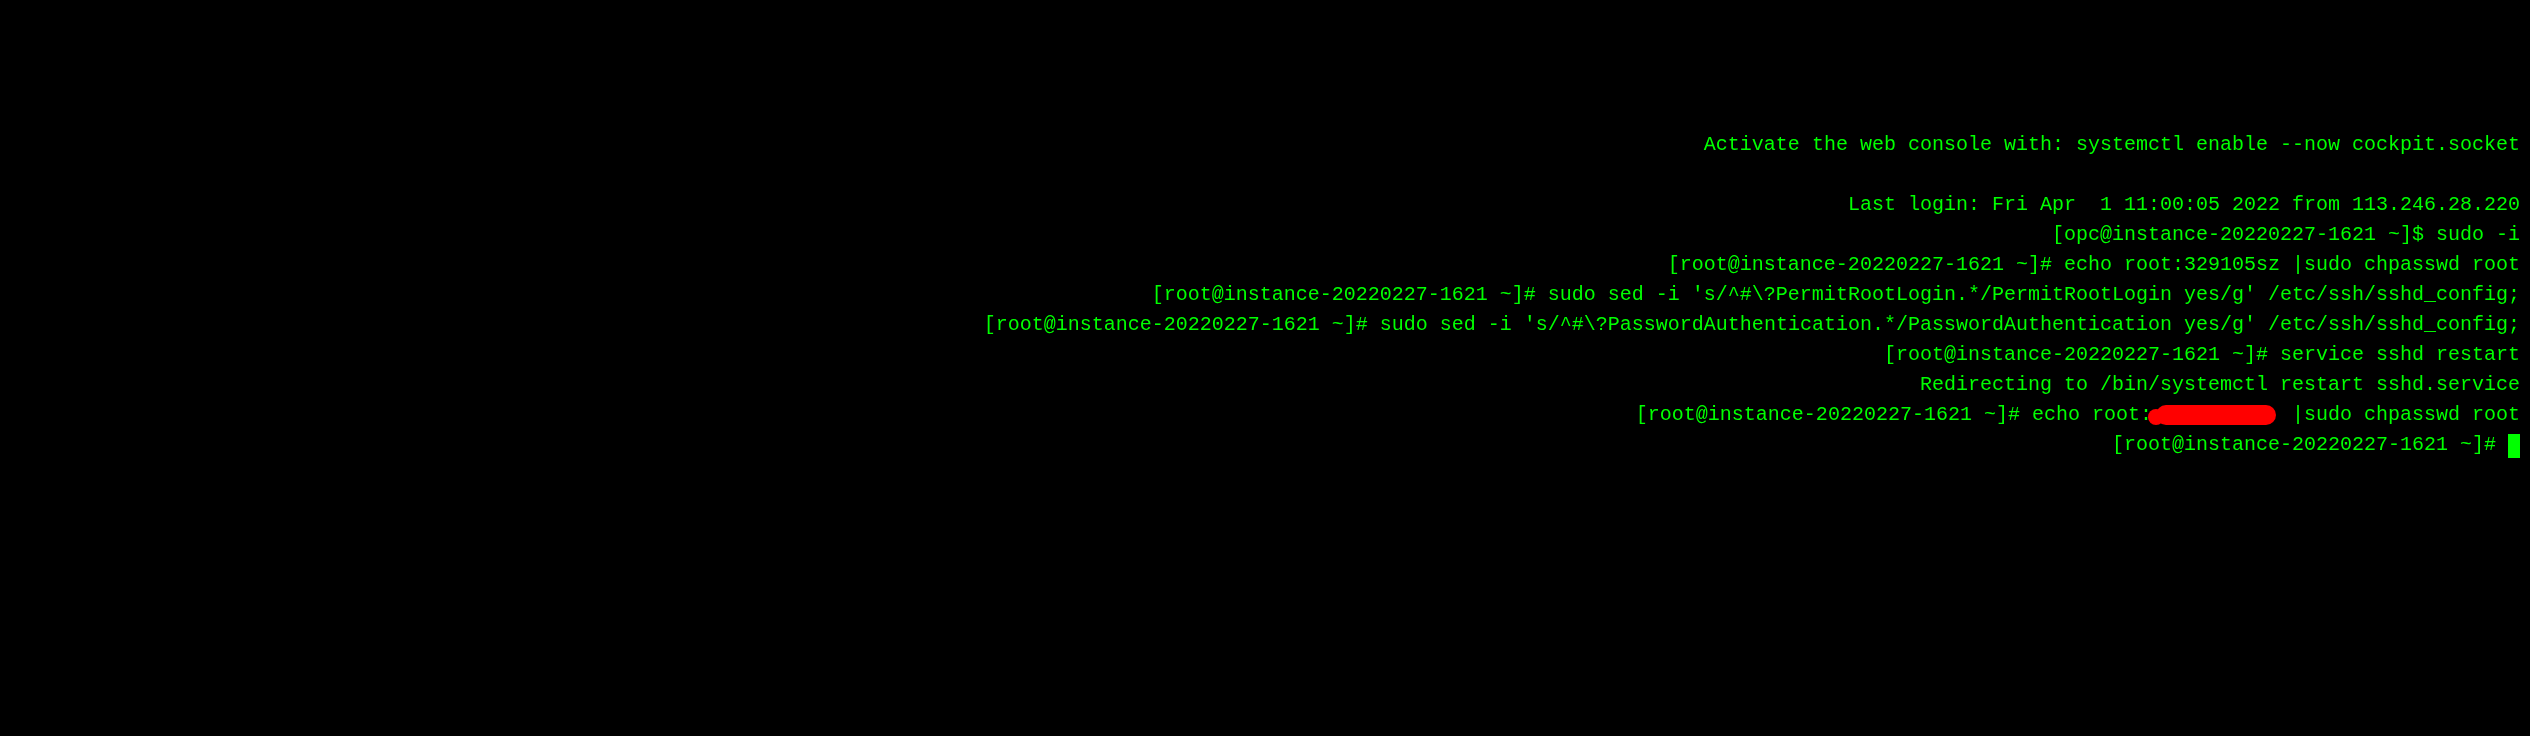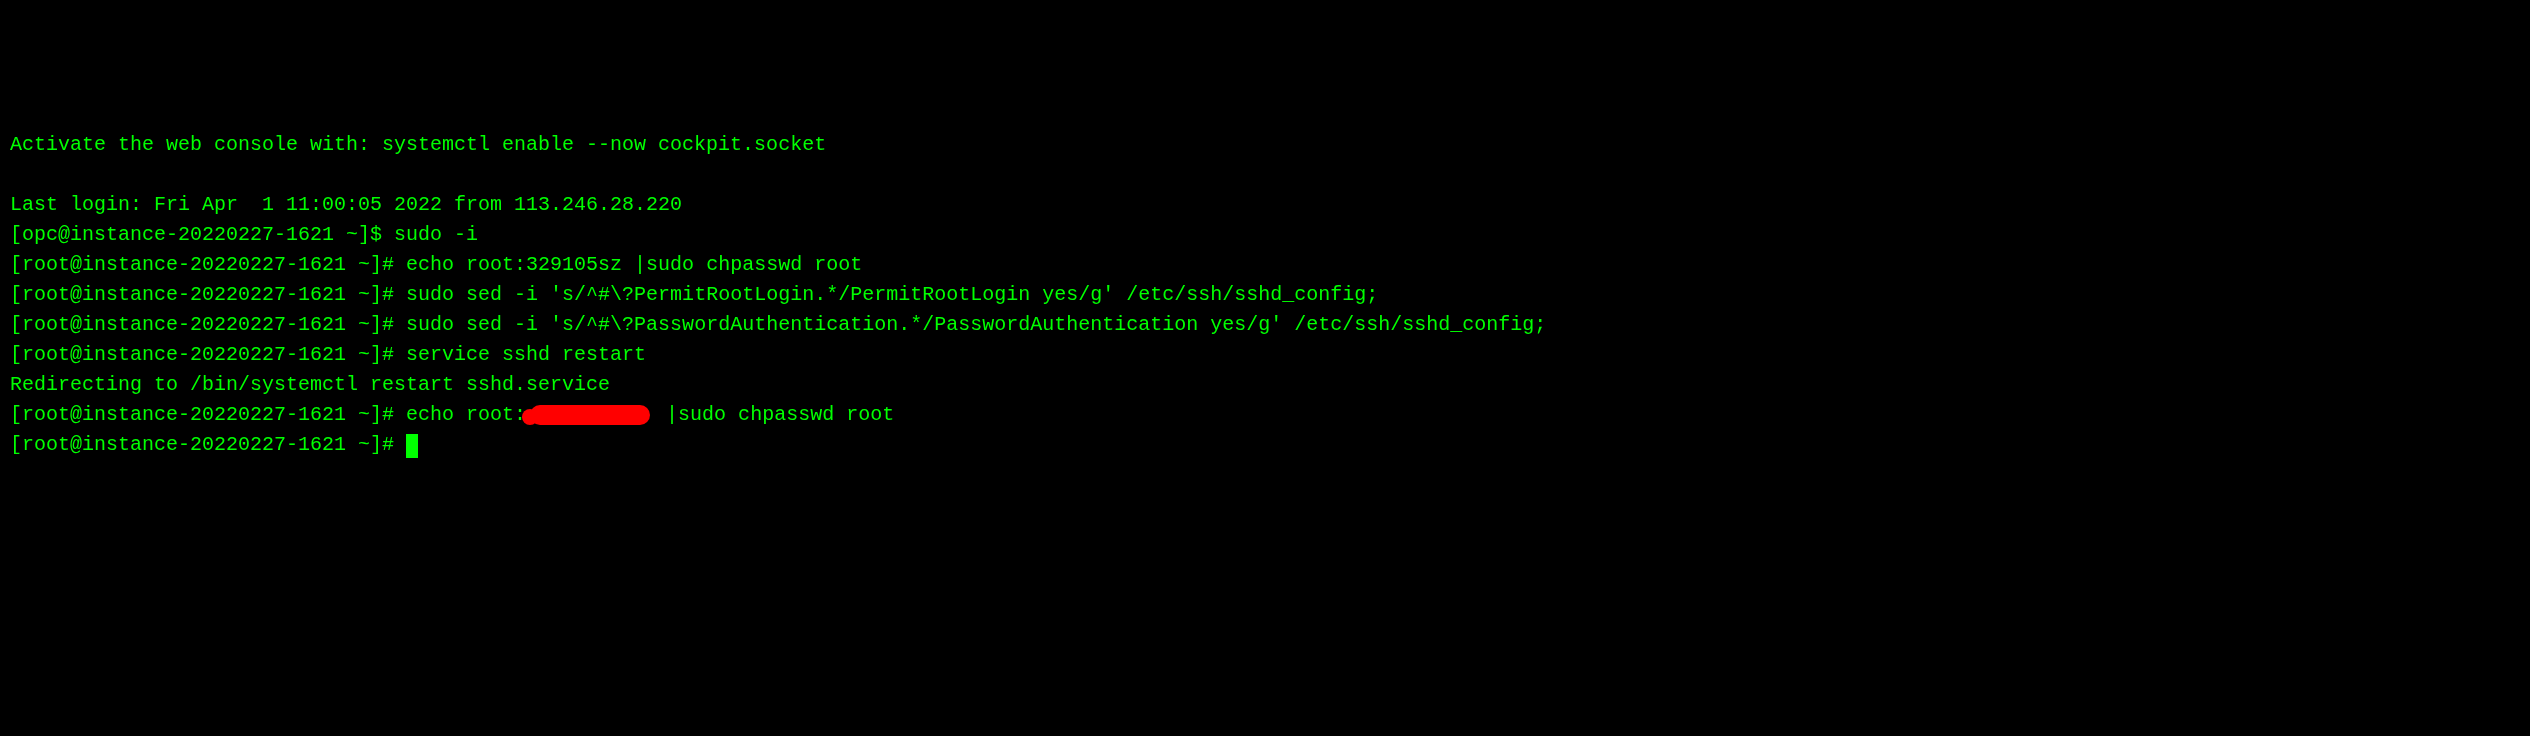--- a/index.html
+++ b/index.html
@@ -14,20 +14,21 @@
       font-size: 20px;
       line-height: 1.5;
       padding: 10px;
       width: 2530px;
       height: 736px;
       white-space: pre;
     }
     .line {
       display: block;
       min-height: 30px;
+      text-align: right;
     }
     .cursor {
       display: inline-block;
       width: 12px;
       height: 24px;
       background-color: #00ff00;
       vertical-align: text-bottom;
       margin-bottom: -2px;
     }
     .redacted {

